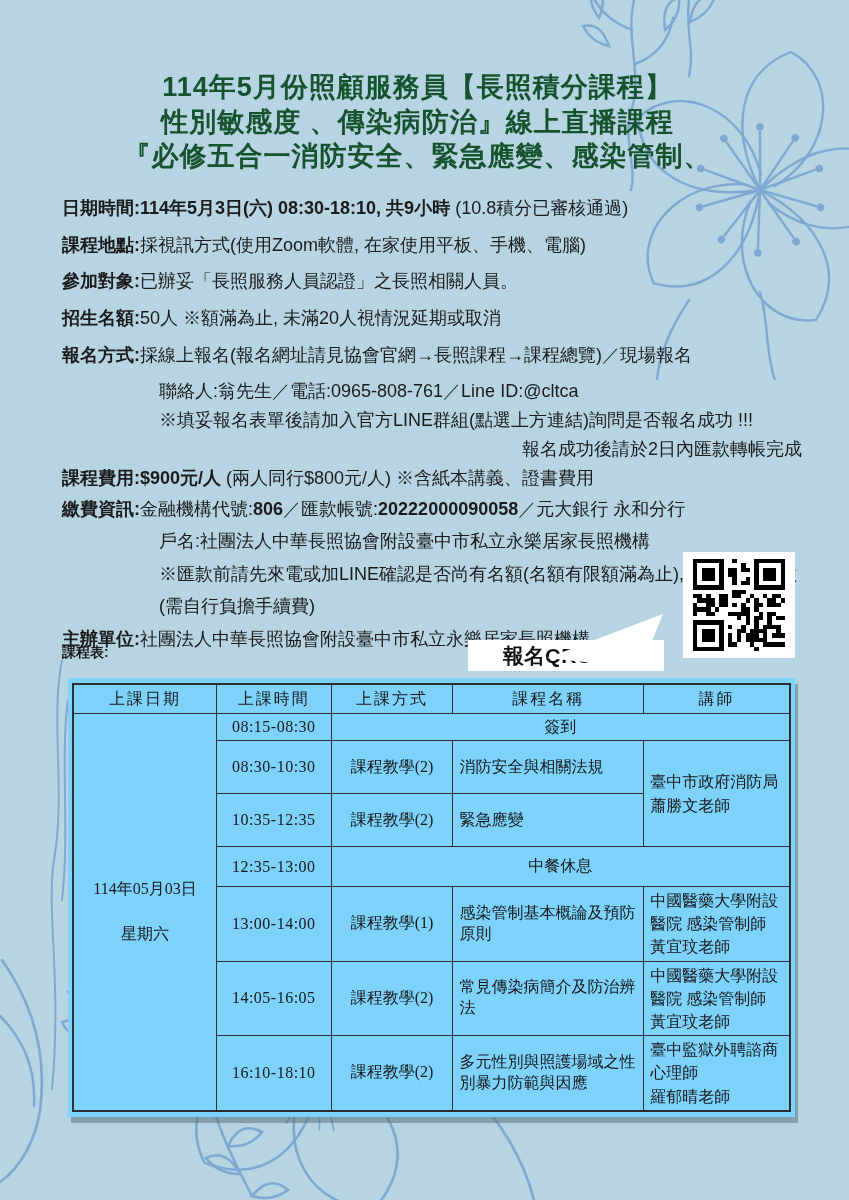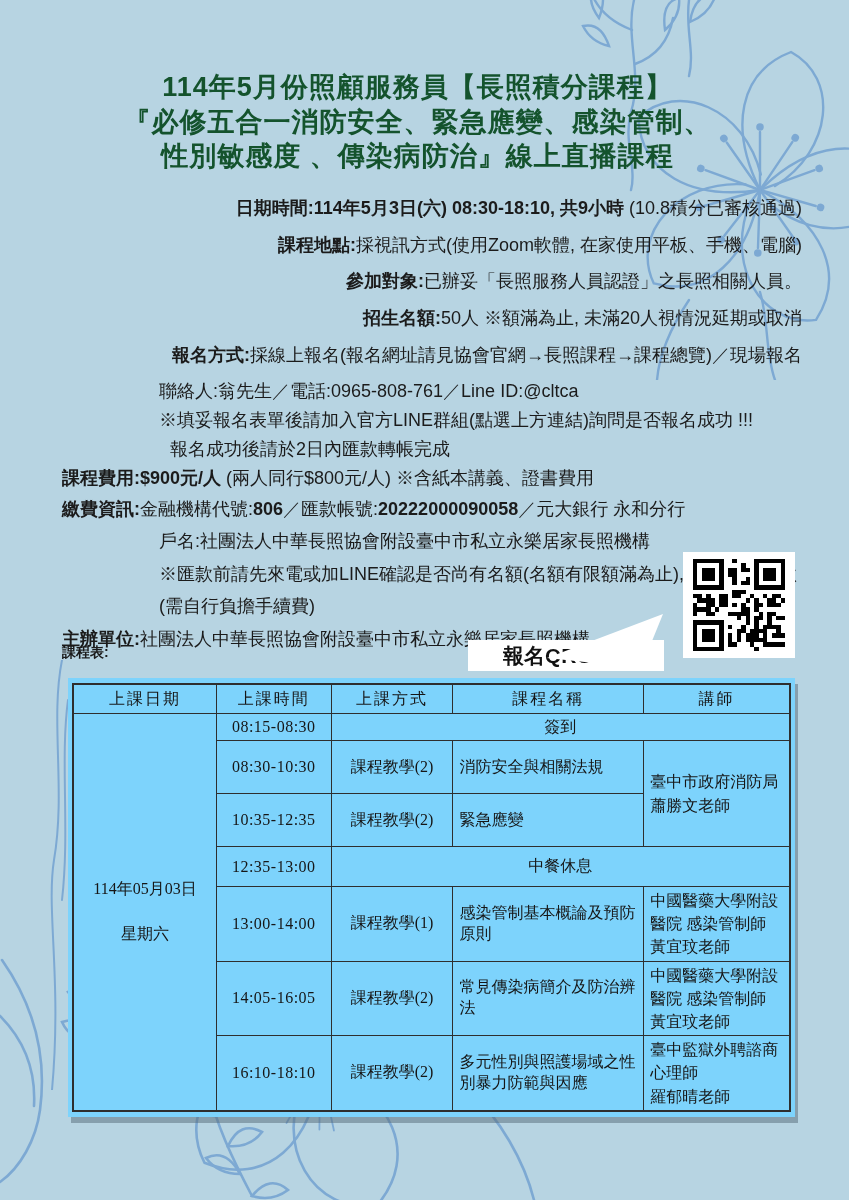--- a/index.html
+++ b/index.html
@@ -15,22 +15,22 @@
   .title{
     position:absolute;top:70px;left:0;right:14px;text-align:center;
     font-size:27px;font-weight:700;line-height:1.28;color:#14532d;
     letter-spacing:1px;
   }
 
   .info{position:absolute;left:62px;top:198px;width:740px;font-size:18px;line-height:1.15;}
   .info .line{white-space:nowrap;}
   .info .line.i0{padding-left:0;}
   .info .line.i1{padding-left:97px;}
-  .info .line.i2{padding-left:108px;}
-  .info .line:nth-child(-n+5){margin-bottom:16px;text-align:right;}
+  .info .line.i2{padding-left:108px;text-align:right;}
+  .info .line:nth-child(-n+5){margin-bottom:16px;}
   .info .line:nth-child(n+6):nth-child(-n+8){margin-bottom:8px;}
   .info .line:nth-child(9),.info .line:nth-child(10){margin-bottom:11px;}
   .info .line:nth-child(n+11){margin-bottom:12px;}
   .seg{font-weight:400;}
   .seg.b{font-weight:700;}
 
   
   .qr-panel{
     position:absolute;left:683px;top:552px;width:112px;height:106px;
     background:#fff;display:flex;align-items:center;justify-content:center;
@@ -170,22 +170,22 @@
     <g stroke="#7da9d3" stroke-width="2" fill="none" stroke-linecap="round">
       <path d="M22 0 C 10 60, 26 130, 14 200 C 6 250, 22 320, 12 430"></path>
       <path d="M28 40 C 20 100, 30 170, 22 240"></path>
     </g>
   </svg>
 
   <div class="content">
 
     <div class="title">
       <div>114年5月份照顧服務員【長照積分課程】</div>
+      <div>性別敏感度 、傳染病防治』線上直播課程</div>
       <div>『必修五合一消防安全、緊急應變、感染管制、</div>
-      <div>性別敏感度 、傳染病防治』線上直播課程</div>
     </div>
 
     <div class="info" id="info">
         <div class="line i0"><span class="seg b">日期時間:</span><span class="seg b">114年5月3日(六) 08:30-18:10, 共9小時 </span><span class="seg">(10.8積分已審核通過)</span></div>
         <div class="line i0"><span class="seg b">課程地點:</span><span class="seg">採視訊方式(使用Zoom軟體, 在家使用平板、手機、電腦)</span></div>
         <div class="line i0"><span class="seg b">參加對象:</span><span class="seg">已辦妥「長照服務人員認證」之長照相關人員。</span></div>
         <div class="line i0"><span class="seg b">招生名額:</span><span class="seg">50人 ※額滿為止, 未滿20人視情況延期或取消</span></div>
         <div class="line i0"><span class="seg b">報名方式:</span><span class="seg">採線上報名(報名網址請見協會官網→長照課程→課程總覽)／現場報名</span></div>
         <div class="line i1"><span class="seg">聯絡人:翁先生／電話:0965-808-761／Line ID:@cltca</span></div>
         <div class="line i1"><span class="seg">※填妥報名表單後請加入官方LINE群組(點選上方連結)詢問是否報名成功 !!!</span></div>

